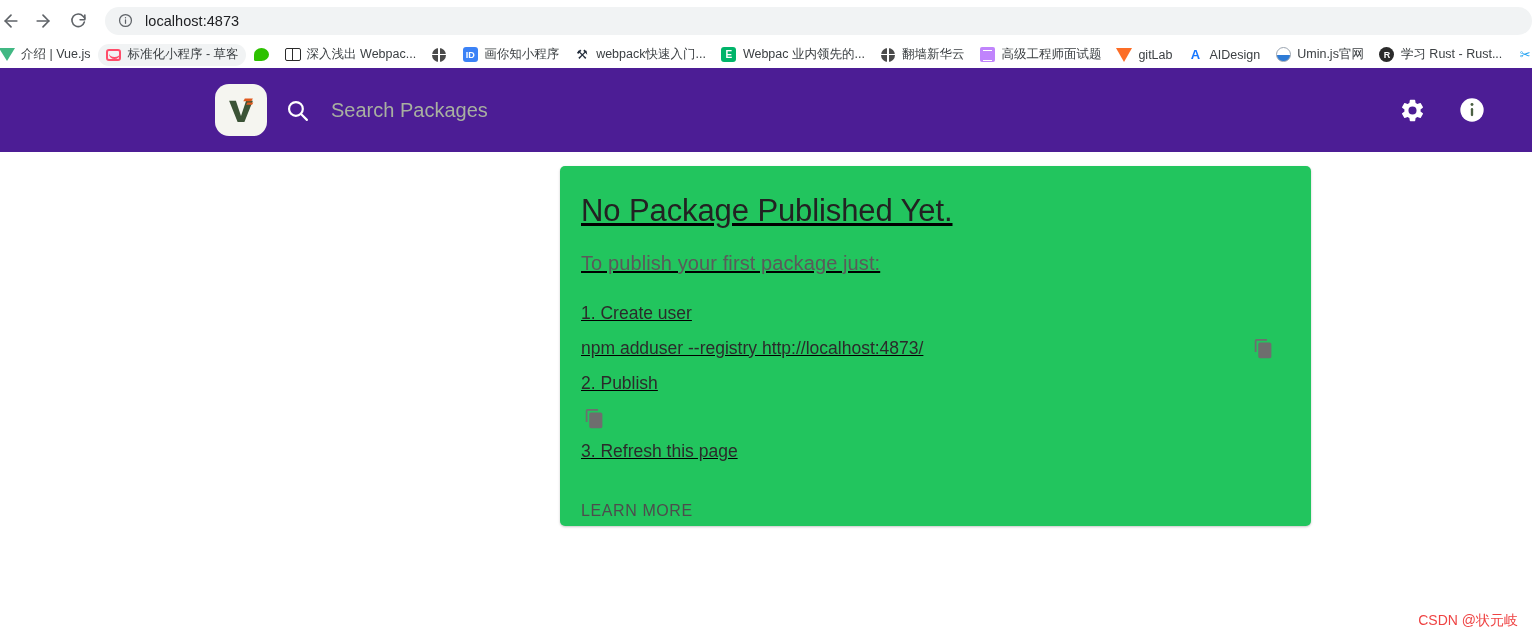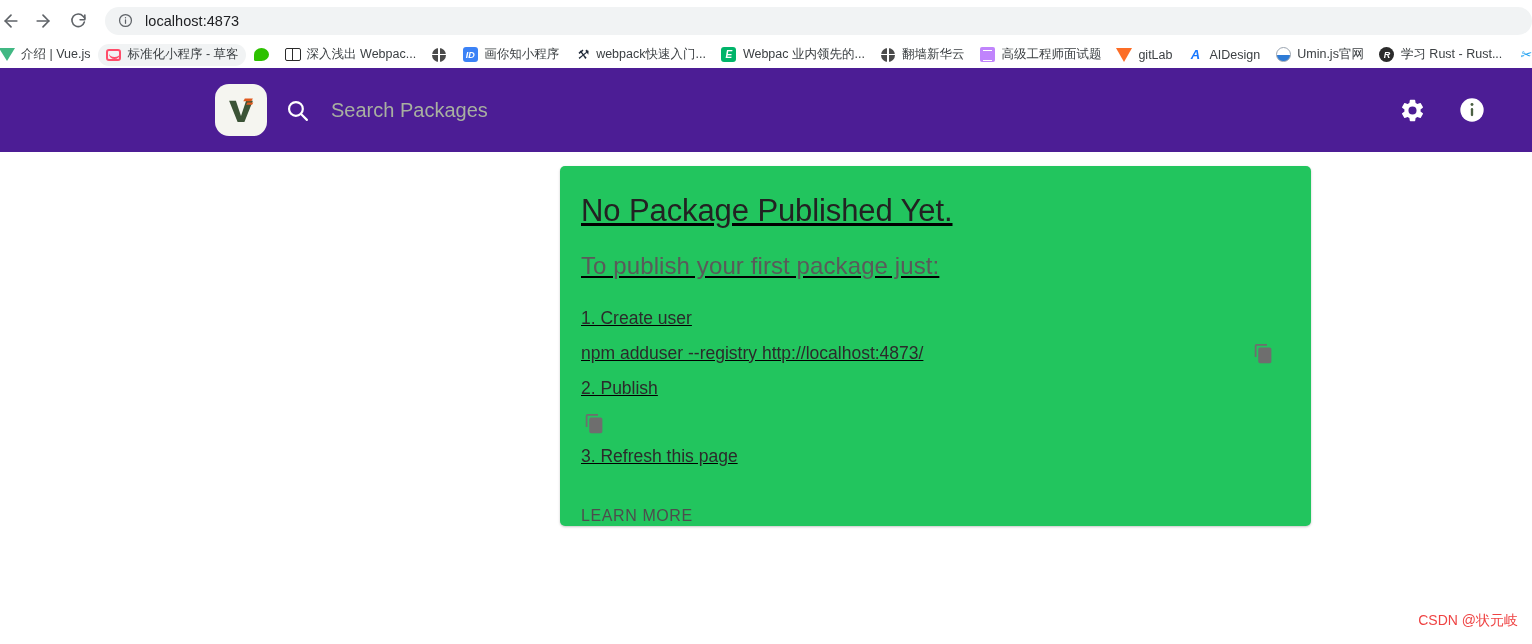--- a/index.html
+++ b/index.html
@@ -86,21 +86,20 @@
     border-radius: 11px;
     flex: 0 0 auto;
     margin-right: 1px;
   }
   .bookmark.hovered { background: #f1f3f4; }
   .bm-icon {
     width: 16px; height: 16px;
     flex: 0 0 auto;
     display: flex; align-items: center; justify-content: center;
     overflow: hidden;
-    font-style: italic;
   }
   .bm-label {
     font-size: 12.5px;
     color: #3c4043;
     margin-left: 6px;
     white-space: nowrap;
   }
   #bm-first { margin-left: -8px; }
 
   
@@ -195,21 +194,21 @@
   }
 
   #card-title {
     font-size: 31px;
     color: #222222;
     font-weight: 400;
     line-height: 1.2;
     letter-spacing: -0.1px;
   }
   #card-subtitle {
-    font-size: 24px;
+    font-size: 20px;
     color: #5a5a5a;
     font-weight: 400;
     margin-top: 23px;
     letter-spacing: 0.1px;
   }
 
   #steps-list { margin-top: 25px; }
   .step-row {
     display: flex;
     align-items: center;

